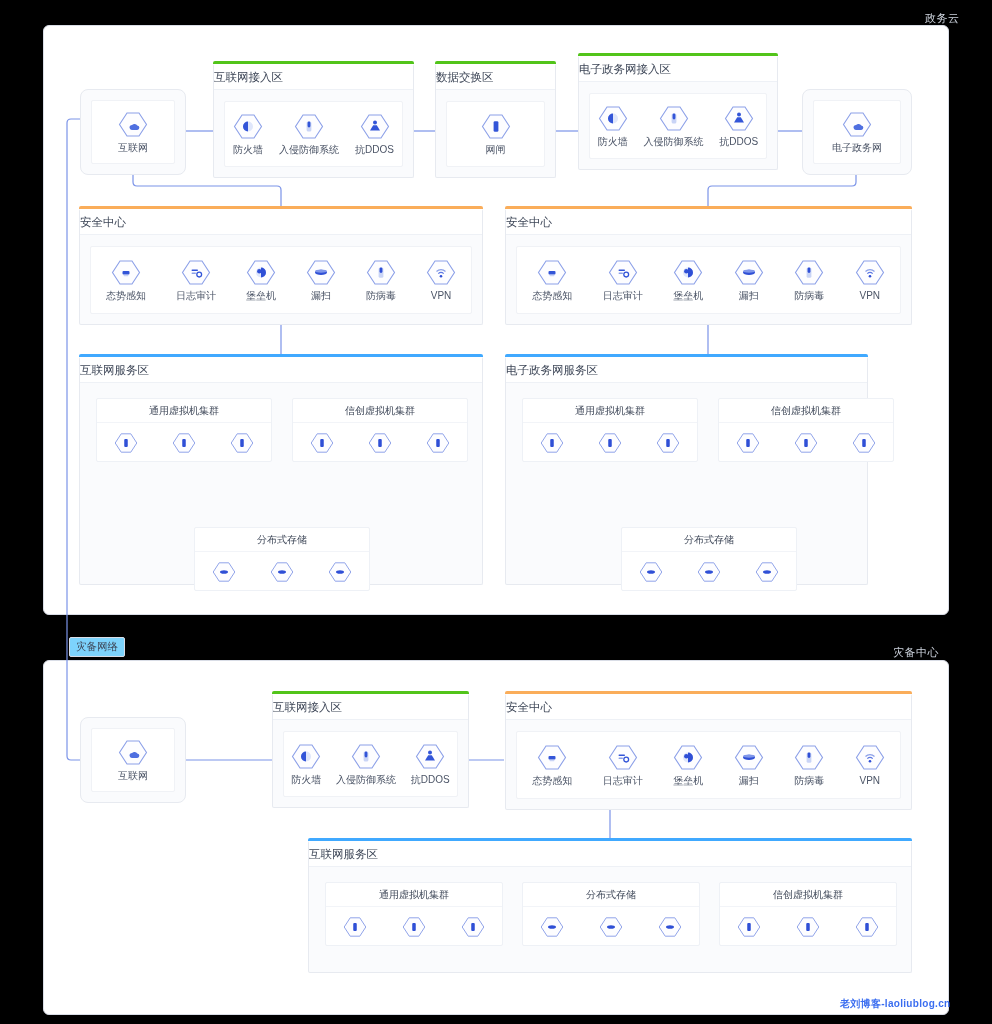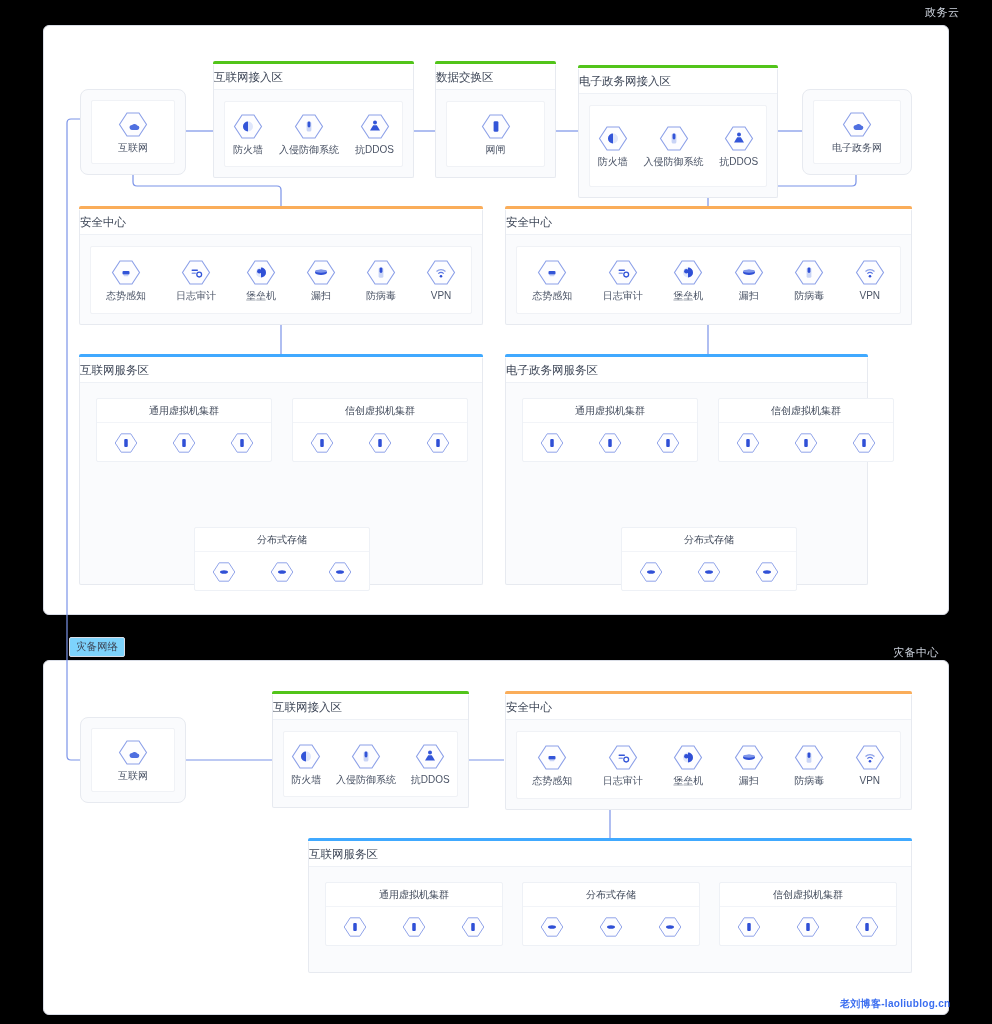--- a/index.html
+++ b/index.html
@@ -129,21 +129,21 @@
     font-weight: bold;
     white-space: nowrap;
     letter-spacing: .3px;
   }
 </style>
 </head>
 <body>
 
 <div class="stage">
 
-  <div class="region-title" style="left:893px; top:5px;padding-left:32px;">政务云</div>
+  <div class="region-title" style="left:893px; top:11px;padding-left:32px;">政务云</div>
   <div class="region-title" style="left:893px; top:645px;">灾备中心</div>
 
   <div class="region" style="left:43px; top:25px; width:906px; height:590px;"></div>
   <div class="region" style="left:43px; top:660px; width:906px; height:355px;"></div>
 
   <div class="conn" style="left:0; top:0; width:992px; height:1024px;">
     <svg width="992" height="1024" viewBox="0 0 992 1024">
       <g fill="none" stroke="#7B93E8" stroke-width="1.2">
 
         <path d="M186,131 L213,131"></path>
@@ -248,21 +248,21 @@
                 <polygon points="9,2 21,2 28.5,13.5 21,25 9,25 1.5,13.5" fill="#fdfdff" stroke="#8ca0e8" stroke-width="1.1"></polygon>
               <rect x="12.6" y="8.2" width="4.8" height="10.6" rx="1.4" fill="#3355d8"></rect>
               </svg>
           </span>
           <span class="cap">网闸</span>
         </div>
       </div>
     </div>
   </div>
 
-  <div class="zone" style="left:578px; top:68px; width:200px; height:130px;">
+  <div class="zone" style="left:578px; top:56px; width:200px; height:114px;">
     <div class="topbar" style="background:#52C41A;"></div>
     <div class="zone-head">电子政务网接入区</div>
     <div class="zone-body">
       <div class="tile" style="left:10px; top:10px; right:10px; bottom:10px;">
         <div class="node">
           <span class="hex">
             <svg viewBox="0 0 30 27">
                 <polygon points="9,2 21,2 28.5,13.5 21,25 9,25 1.5,13.5" fill="#fdfdff" stroke="#8ca0e8" stroke-width="1.1"></polygon>
               <circle cx="15" cy="13.5" r="5" fill="#dfe6fb"></circle>
               <path d="M15,8.5 a5,5 0 0 0 0,10 z" fill="#3355d8"></path>

